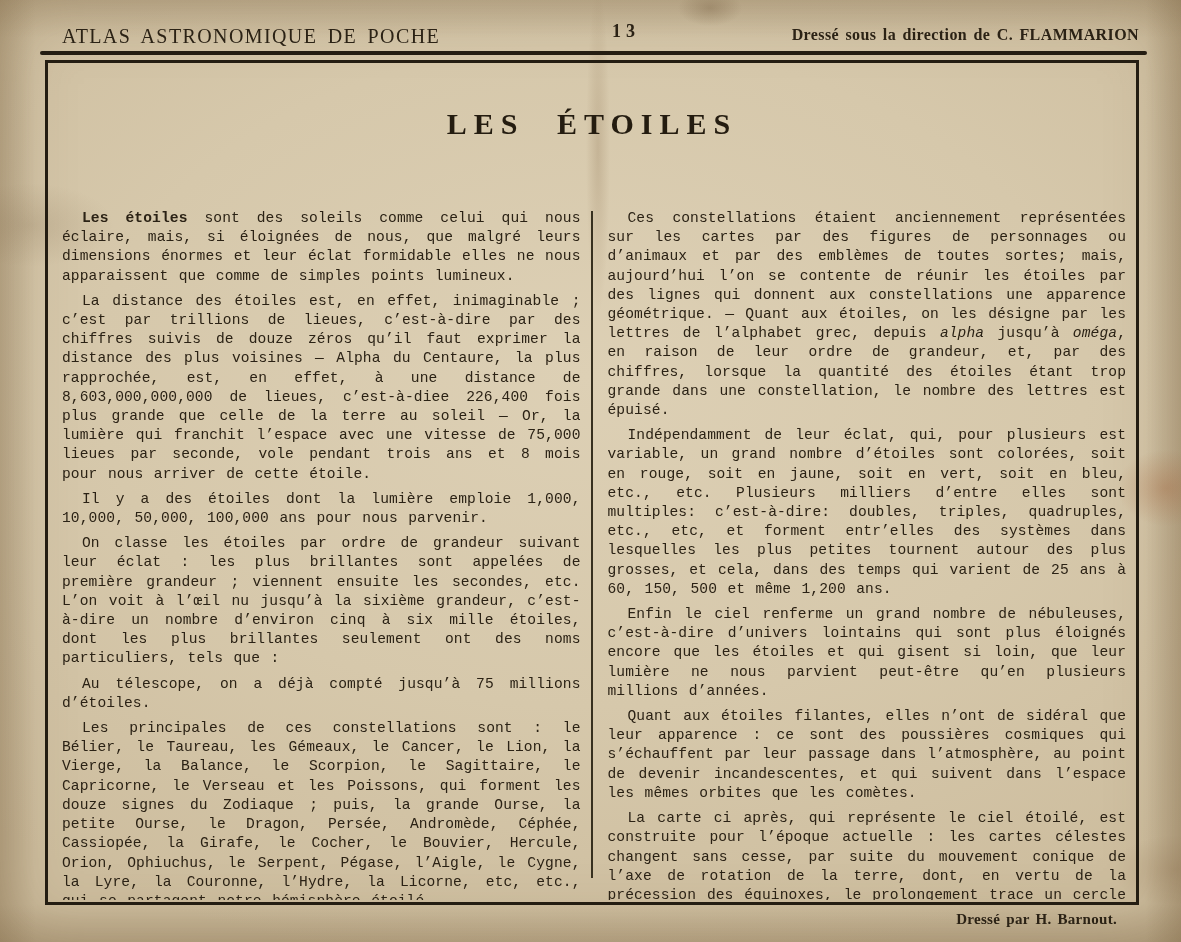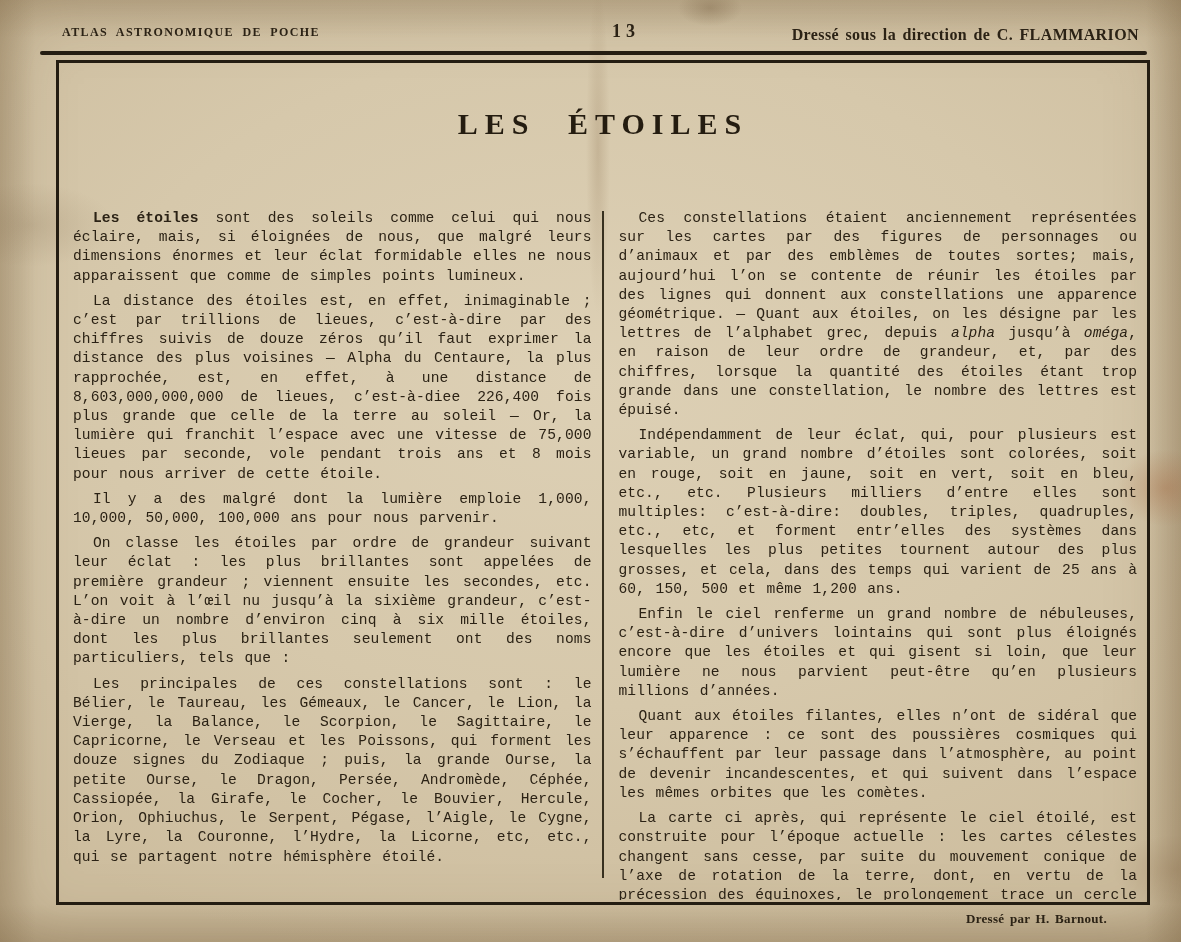--- a/index.html
+++ b/index.html
@@ -18,35 +18,35 @@
     background:
       radial-gradient(70px 55px at 1166px 488px, rgba(158,90,48,.33), transparent 70%),
       radial-gradient(46px 26px at 710px 8px, rgba(95,70,40,.28), transparent 70%),
       radial-gradient(16px 220px at 598px 150px, rgba(120,90,55,.20), transparent 75%),
       radial-gradient(120px 60px at 30px 225px, rgba(100,75,45,.15), transparent 70%),
       radial-gradient(90px 50px at 1175px 870px, rgba(120,85,50,.18), transparent 70%),
       linear-gradient(to right, rgba(110,85,50,.20), transparent 3%, transparent 97%, rgba(110,85,50,.24)),
       linear-gradient(to bottom, rgba(110,85,50,.16), transparent 4%, transparent 96%, rgba(110,85,50,.18));
   }
   .running-head{position:absolute;top:0;left:0;right:0;height:50px;}
-  .rh-left{position:absolute;left:62px;top:25px;font-weight:bold;font-size:12px;letter-spacing:1.4px;word-spacing:4px;}
+  .rh-left{position:absolute;left:62px;top:25px;font-weight:normal;font-size:20px;letter-spacing:1.4px;word-spacing:4px;}
   .rh-num{position:absolute;left:612px;top:21px;font-weight:bold;font-size:18px;letter-spacing:5px;}
   .rh-right{position:absolute;right:42px;top:26px;font-weight:bold;font-size:16px;letter-spacing:.4px;word-spacing:2px;}
   .head-rule{position:absolute;top:51px;left:40px;width:1107px;height:4px;background:#241d12;border-radius:2px;}
-  .frame{position:absolute;left:56px;top:60px;width:1088px;height:839px;
+  .frame{position:absolute;left:45px;top:60px;width:1088px;height:839px;
     border:3.5px solid #241d12;overflow:hidden;}
   .page-title{margin:44px 0 0;text-align:center;font-size:30px;font-weight:bold;
     letter-spacing:7px;word-spacing:18px;color:#241c10;}
   .columns{position:absolute;top:146px;left:0;right:0;bottom:2px;display:flex;
     padding:0 10px 0 14px;overflow:hidden;}
   .col{flex:1 1 0;font-size:14.6px;line-height:19.2px;text-align:justify;
     letter-spacing:.1px;word-spacing:1.6px;}
   .col p{margin:0 0 6px;text-indent:20px;font-family:Liberation Mono, monospace;}
   .divider{width:2px;background:#37301f;margin:2px 15px 22px 10px;}
-  .footer-credit{position:absolute;right:74px;top:911px;font-weight:bold;font-size:13px;
+  .footer-credit{position:absolute;right:64px;top:911px;font-weight:bold;font-size:15px;
     letter-spacing:.3px;word-spacing:2px;}
 </style>
 </head>
 <body>
 
 <div class="page">
   <div class="texture"></div>
 
   <div class="running-head">
     <span class="rh-left">ATLAS ASTRONOMIQUE DE POCHE</span>
@@ -55,22 +55,23 @@
   </div>
   <div class="head-rule"></div>
 
   <div class="frame">
     <h1 class="page-title">LES ÉTOILES</h1>
 
     <div class="columns">
       <div class="col">
         <p><b>Les étoiles</b> sont des soleils comme celui qui nous éclaire, mais, si éloignées de nous, que malgré leurs dimensions énormes et leur éclat formidable elles ne nous apparaissent que comme de simples points lumineux.</p>
         <p>La distance des étoiles est, en effet, inimaginable ; c’est par trillions de lieues, c’est-à-dire par des chiffres suivis de douze zéros qu’il faut exprimer la distance des plus voisines — Alpha du Centaure, la plus rapprochée, est, en effet, à une distance de 8,603,000,000,000 de lieues, c’est-à-diee 226,400 fois plus grande que celle de la terre au soleil — Or, la lumière qui franchit l’espace avec une vitesse de 75,000 lieues par seconde, vole pendant trois ans et 8 mois pour nous arriver de cette étoile.</p>
-        <p>Il y a des malgré dont la lumière emploie 1,000, 10,000, 50,000, 100,000 ans pour nous parvenir.</p>
+        <p>Il y a des étoiles dont la lumière emploie 1,000, 10,000, 50,000, 100,000 ans pour nous parvenir.</p>
         <p>On classe les étoiles par ordre de grandeur suivant leur éclat : les plus brillantes sont appelées de première grandeur ; viennent ensuite les secondes, etc. L’on voit à l’œil nu jusqu’à la sixième grandeur, c’est-à-dire un nombre d’environ cinq à six mille étoiles, dont les plus brillantes seulement ont des noms particuliers, tels que :</p>
+        <p>Au télescope, on a déjà compté jusqu’à 75 millions d’étoiles.</p>
         <p>Les principales de ces constellations sont : le Bélier, le Taureau, les Gémeaux, le Cancer, le Lion, la Vierge, la Balance, le Scorpion, le Sagittaire, le Capricorne, le Verseau et les Poissons, qui forment les douze signes du Zodiaque ; puis, la grande Ourse, la petite Ourse, le Dragon, Persée, Andromède, Céphée, Cassiopée, la Girafe, le Cocher, le Bouvier, Hercule, Orion, Ophiuchus, le Serpent, Pégase, l’Aigle, le Cygne, la Lyre, la Couronne, l’Hydre, la Licorne, etc, etc., qui se partagent notre hémisphère étoilé.</p>
       </div>
       <div class="divider"></div>
       <div class="col">
         <p>Ces constellations étaient anciennement représentées sur les cartes par des figures de personnages ou d’animaux et par des emblèmes de toutes sortes; mais, aujourd’hui l’on se contente de réunir les étoiles par des lignes qui donnent aux constellations une apparence géométrique. — Quant aux étoiles, on les désigne par les lettres de l’alphabet grec, depuis <i>alpha</i> jusqu’à <i>oméga</i>, en raison de leur ordre de grandeur, et, par des chiffres, lorsque la quantité des étoiles étant trop grande dans une constellation, le nombre des lettres est épuisé.</p>
         <p>Indépendamment de leur éclat, qui, pour plusieurs est variable, un grand nombre d’étoiles sont colorées, soit en rouge, soit en jaune, soit en vert, soit en bleu, etc., etc. Plusieurs milliers d’entre elles sont multiples: c’est-à-dire: doubles, triples, quadruples, etc., etc, et forment entr’elles des systèmes dans lesquelles les plus petites tournent autour des plus grosses, et cela, dans des temps qui varient de 25 ans à 60, 150, 500 et même 1,200 ans.</p>
         <p>Enfin le ciel renferme un grand nombre de nébuleuses, c’est-à-dire d’univers lointains qui sont plus éloignés encore que les étoiles et qui gisent si loin, que leur lumière ne nous parvient peut-être qu’en plusieurs millions d’années.</p>
         <p>Quant aux étoiles filantes, elles n’ont de sidéral que leur apparence : ce sont des poussières cosmiques qui s’échauffent par leur passage dans l’atmosphère, au point de devenir incandescentes, et qui suivent dans l’espace les mêmes orbites que les comètes.</p>
         <p>La carte ci après, qui représente le ciel étoilé, est construite pour l’époque actuelle : les cartes célestes changent sans cesse, par suite du mouvement conique de l’axe de rotation de la terre, dont, en vertu de la précession des équinoxes, le prolongement trace un cercle entier sur le ciel dans l’espace de 25,870 ans. Il s’ensuit que d’autres étoiles ont été autrefois étoiles polaires, et que de nouvelles étoiles sont destinées à le devenir ; c’est ainsi que dans douze mille ans environ, cette perspective est réservée à Véga, la brillante étoile de la Lyre.</p>
       </div>

